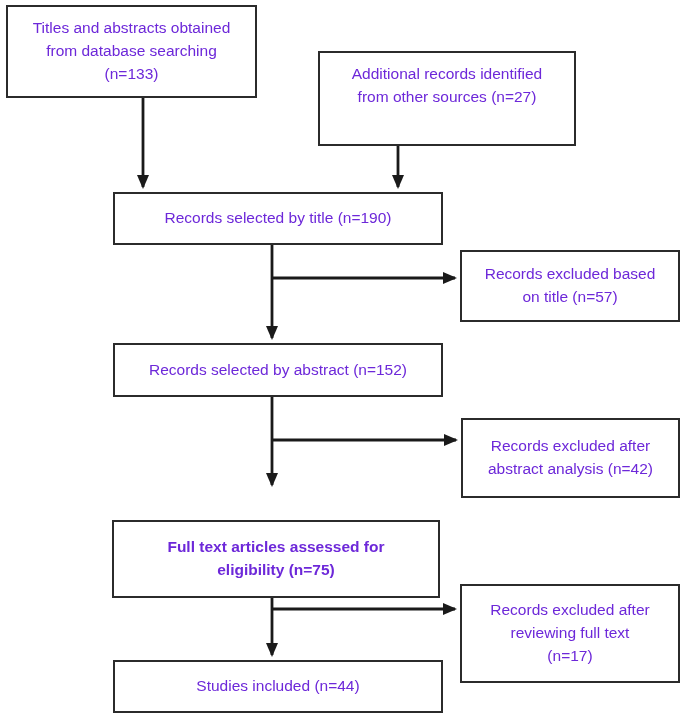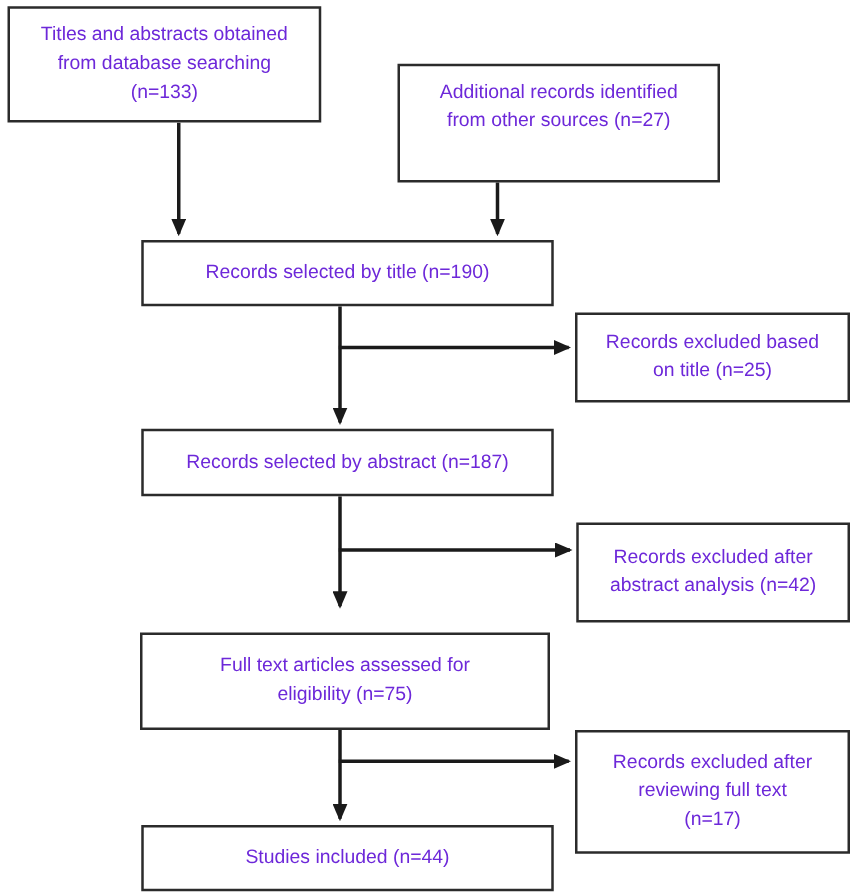--- a/index.html
+++ b/index.html
@@ -70,28 +70,28 @@
   <div class="box" style="left:6px; top:5px; width:251px; height:93px;">Titles and abstracts obtained
 from database searching
 (n=133)</div>
 
   <div class="box v-top" style="left:318px; top:3px; width:258px; height:95px;margin-top:48px;">Additional records identified
 from other sources (n=27)</div>
 
   <div class="box" style="left:113px; top:192px; width:330px; height:53px;">Records selected by title (n=190)</div>
 
   <div class="box" style="left:460px; top:250px; width:220px; height:72px;">Records excluded based
-on title (n=25)</div>
+on title (n=57)</div>
 
-  <div class="box" style="left:113px; top:343px; width:330px; height:54px;">Records selected by abstract (n=187)</div>
+  <div class="box" style="left:113px; top:343px; width:330px; height:54px;">Records selected by abstract (n=152)</div>
 
   <div class="box" style="left:461px; top:418px; width:219px; height:80px;">Records excluded after
 abstract analysis (n=42)</div>
 
-  <div class="box" style="left:112px; top:506px; width:328px; height:78px;">Full text articles assessed for
+  <div class="box" style="left:112px; top:520px; width:328px; height:78px;font-weight:bold;">Full text articles assessed for
 eligibility (n=75)</div>
 
   <div class="box" style="left:460px; top:584px; width:220px; height:99px;">Records excluded after
 reviewing full text
 (n=17)</div>
 
   <div class="box" style="left:113px; top:660px; width:330px; height:53px;">Studies included (n=44)</div>
 
 </div>
 

